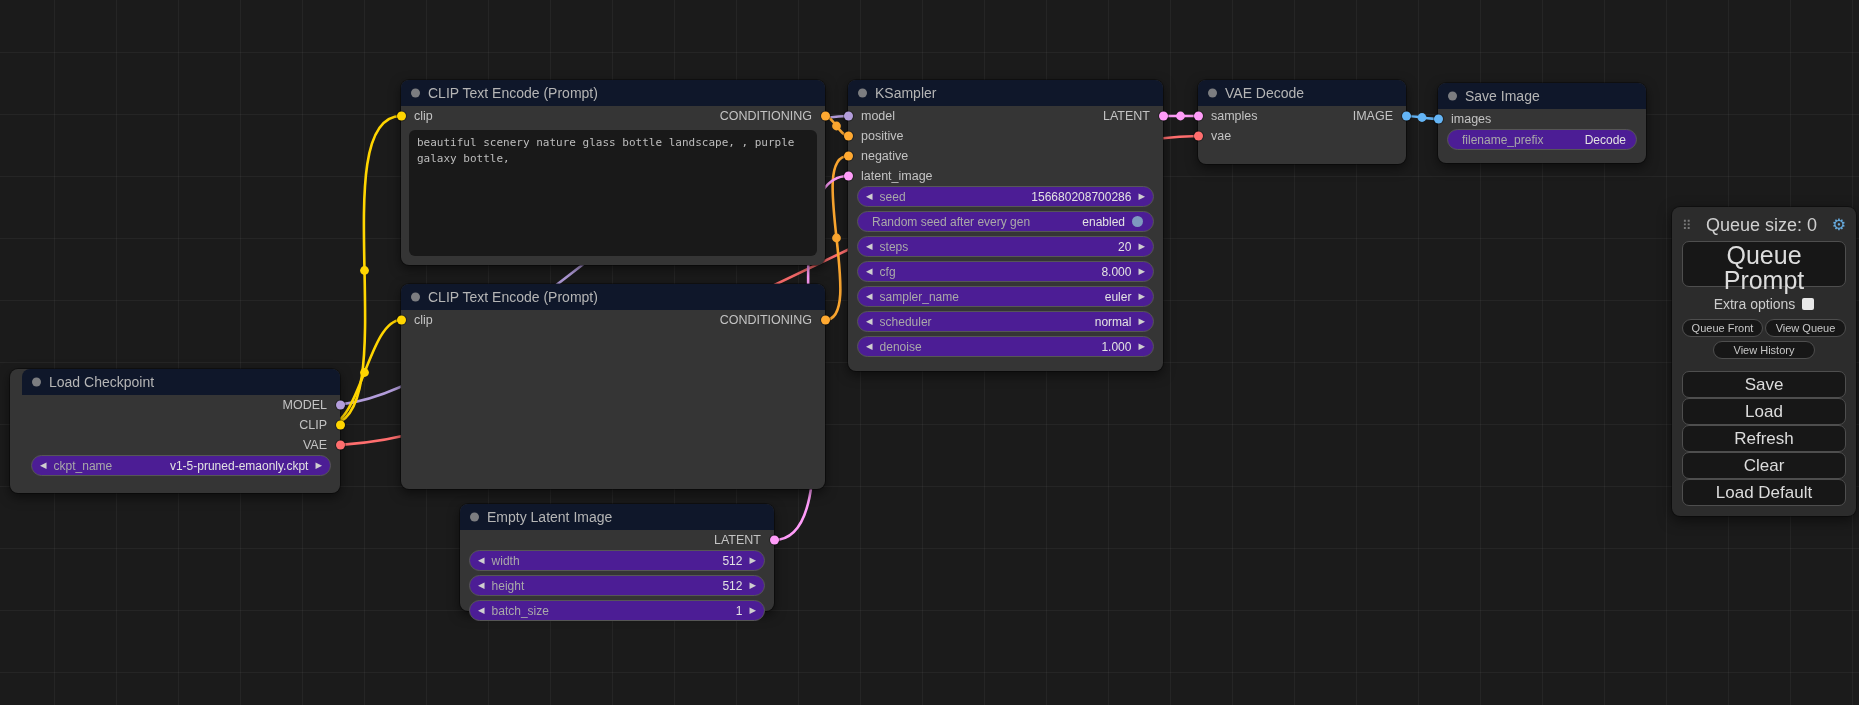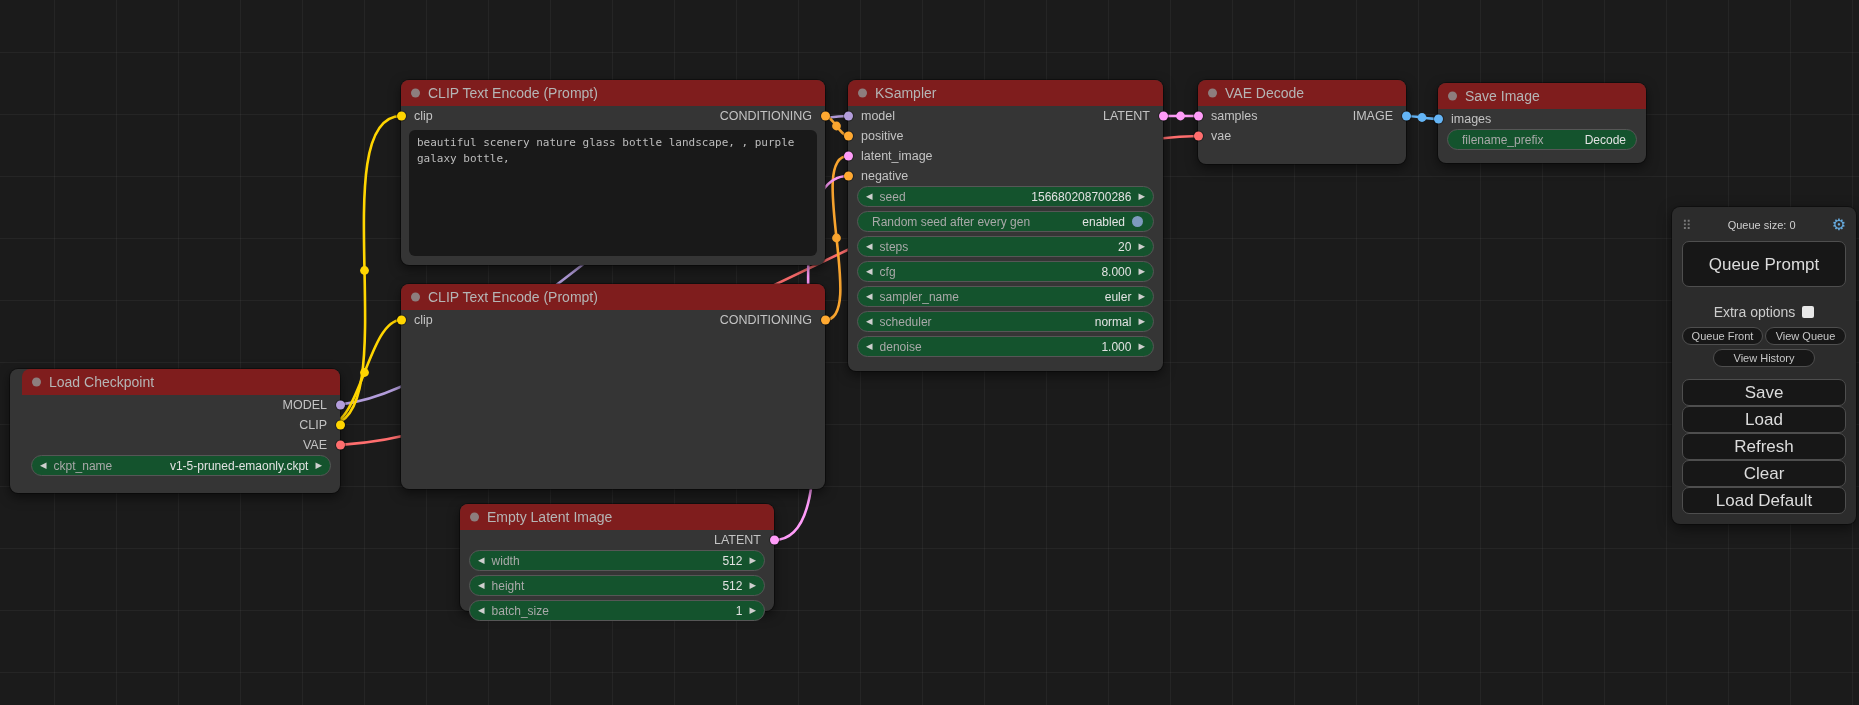--- a/index.html
+++ b/index.html
@@ -18,21 +18,21 @@
   #links-layer{position:absolute;left:0;top:0;z-index:1;pointer-events:none;}
 
   
   .node{
     position:absolute;z-index:2;display:flex;flex-direction:column;
     background:#353535;border-radius:8px;
     box-shadow:0 4px 12px rgba(0,0,0,.55), 0 0 0 1px rgba(0,0,0,.35);
   }
   .node-header{
     flex:0 0 26px;display:flex;align-items:center;position:relative;
-    background:#7f1d1d;border-radius:8px 8px 0 0;padding-left:27px;
+    background:#0f172a;border-radius:8px 8px 0 0;padding-left:27px;
   }
   .collapse-dot{
     position:absolute;left:10px;top:50%;transform:translateY(-50%);
     width:9px;height:9px;border-radius:50%;background:#8f8f8f;opacity:.85;
   }
   .node-title{color:#b5b5b5;font-size:14px;white-space:nowrap;}
 
   .slot-row{
     position:relative;display:flex;align-items:center;justify-content:space-between;
     height:20px;padding:0 13px;flex:0 0 20px;
@@ -43,21 +43,21 @@
     position:absolute;top:50%;transform:translateY(-50%);
     width:9px;height:9px;border-radius:50%;background:#888;
     box-shadow:0 0 0 1px rgba(0,0,0,.35);
   }
   .port.in{left:-4.5px;}
   .port.out{right:-4.5px;}
 
   .widget{
     flex:0 0 21px;display:flex;align-items:center;gap:7px;
     height:21px;margin:0 9px 4px 9px;padding:0 8px;
-    background:#14532d;border:1px solid #565656;border-radius:11px;
+    background:#4c1d95;border:1px solid #565656;border-radius:11px;
     font-size:12px;box-sizing:border-box;cursor:pointer;
   }
   .widget .warr{font-size:8.5px;color:#cfcfcf;line-height:1;}
   .widget .wname{color:#a9a9a9;white-space:nowrap;}
   .widget .wval{color:#e2e2e2;margin-left:auto;white-space:nowrap;}
   .widget.no-arrow{padding:0 10px 0 14px;}
   .toggle-dot{width:11px;height:11px;border-radius:50%;background:#7e9abf;flex:0 0 auto;}
 
   .prompt-text{
     flex:1;margin:4px 8px 9px 8px;padding:5px 8px;resize:none;border:none;outline:none;
@@ -76,28 +76,28 @@
 
   
   #queue-panel{
     position:absolute;z-index:3;left:1672px;top:207px;width:184px;
     background:#2c2c2c;border-radius:8px;padding:8px 10px 10px 10px;box-sizing:border-box;
     box-shadow:0 4px 14px rgba(0,0,0,.55), 0 0 0 1px rgba(0,0,0,.3);
     display:flex;flex-direction:column;
   }
   .qp-header{display:flex;align-items:center;justify-content:space-between;height:20px;margin-bottom:6px;}
   .drag-dots{color:#7a7a7a;font-size:13px;cursor:grab;}
-  .qp-title{color:#cfcfcf;font-size:11px;}
+  .qp-title{color:#cfcfcf;font-size:18px;}
   .gear{font-size:16px;cursor:pointer;line-height:1;}
   button{font-family:inherit;cursor:pointer;}
   .qp-big{
     height:27px;margin-bottom:0;background:#171717;border:1px solid #4e4e4e;
     border-radius:7px;color:#dcdcdc;font-size:17px;line-height:1;
   }
-  .qp-big.primary{height:46px;font-size:17px;margin-bottom:16px;}
+  .qp-big.primary{height:46px;font-size:25px;margin-bottom:8px;}
   .qp-extra{display:flex;align-items:center;justify-content:center;gap:7px;height:18px;margin-bottom:6px;color:#cccccc;font-size:14px;}
   .checkbox{width:12px;height:12px;border-radius:2px;background:#e8e8e8;display:inline-block;cursor:pointer;}
   .qp-row{display:flex;gap:2px;justify-content:space-between;margin-bottom:4px;}
   .qp-row.center{justify-content:center;margin-bottom:12px;}
   .qp-pill{
     flex:1;height:18px;background:#171717;border:1px solid #4e4e4e;border-radius:9px;
     color:#c7c7c7;font-size:11px;line-height:1;padding:0 6px;white-space:nowrap;
   }
   .qp-row.center .qp-pill{flex:0 0 62%;}
 </style>
@@ -217,26 +217,26 @@
       <span class="slot-label">model</span>
       <span class="slot-label">LATENT</span>
       <span class="port in" style="background: rgb(179, 157, 219);"></span>
       <span class="port out" style="background: rgb(255, 156, 249);"></span>
     </div>
     <div class="slot-row">
       <span class="slot-label">positive</span>
       <span class="port in" style="background: rgb(255, 169, 49);"></span>
     </div>
     <div class="slot-row">
+      <span class="slot-label">negative</span>
+      <span class="port in" style="background: rgb(255, 169, 49);"></span>
+    </div>
+    <div class="slot-row">
       <span class="slot-label">latent_image</span>
       <span class="port in" style="background: rgb(255, 156, 249);"></span>
-    </div>
-    <div class="slot-row">
-      <span class="slot-label">negative</span>
-      <span class="port in" style="background: rgb(255, 169, 49);"></span>
     </div>
     <div class="widget">
       <span class="warr">◀</span>
       <span class="wname">seed</span>
       <span class="wval">156680208700286</span>
       <span class="warr">▶</span>
     </div>
     <div class="widget no-arrow">
       <span class="wname">Random seed after every gen</span>
       <span class="wval">enabled</span>

